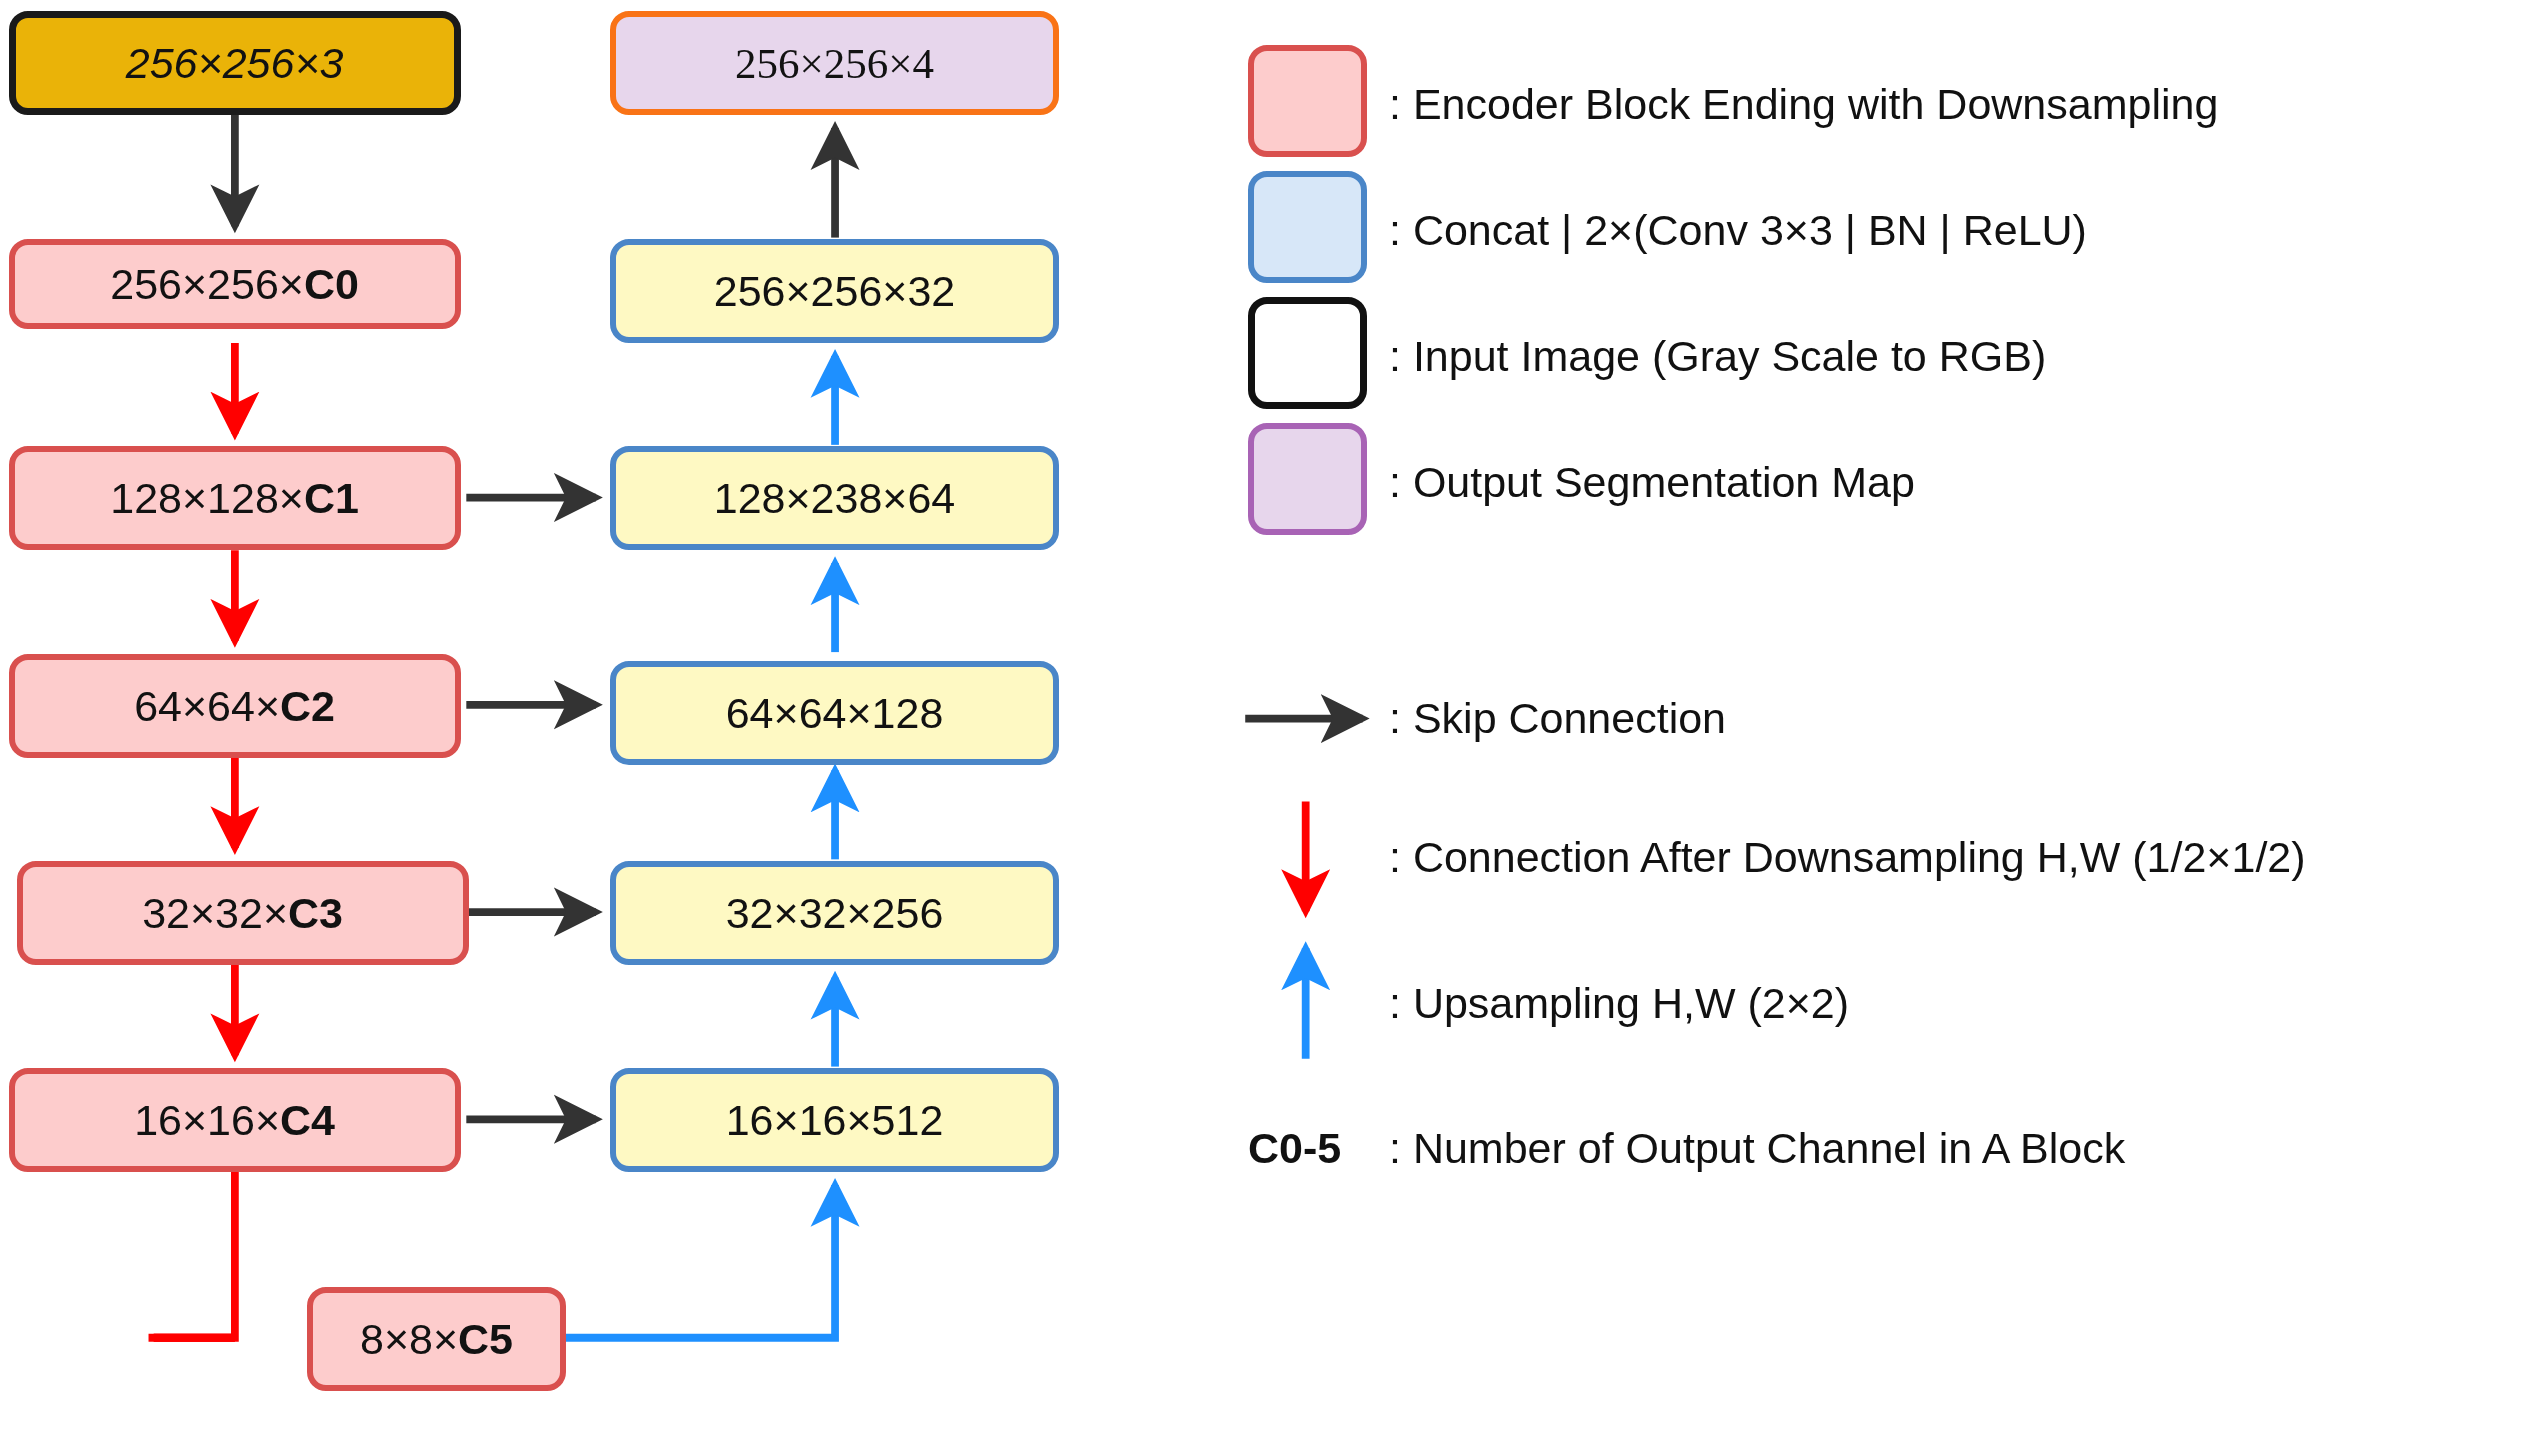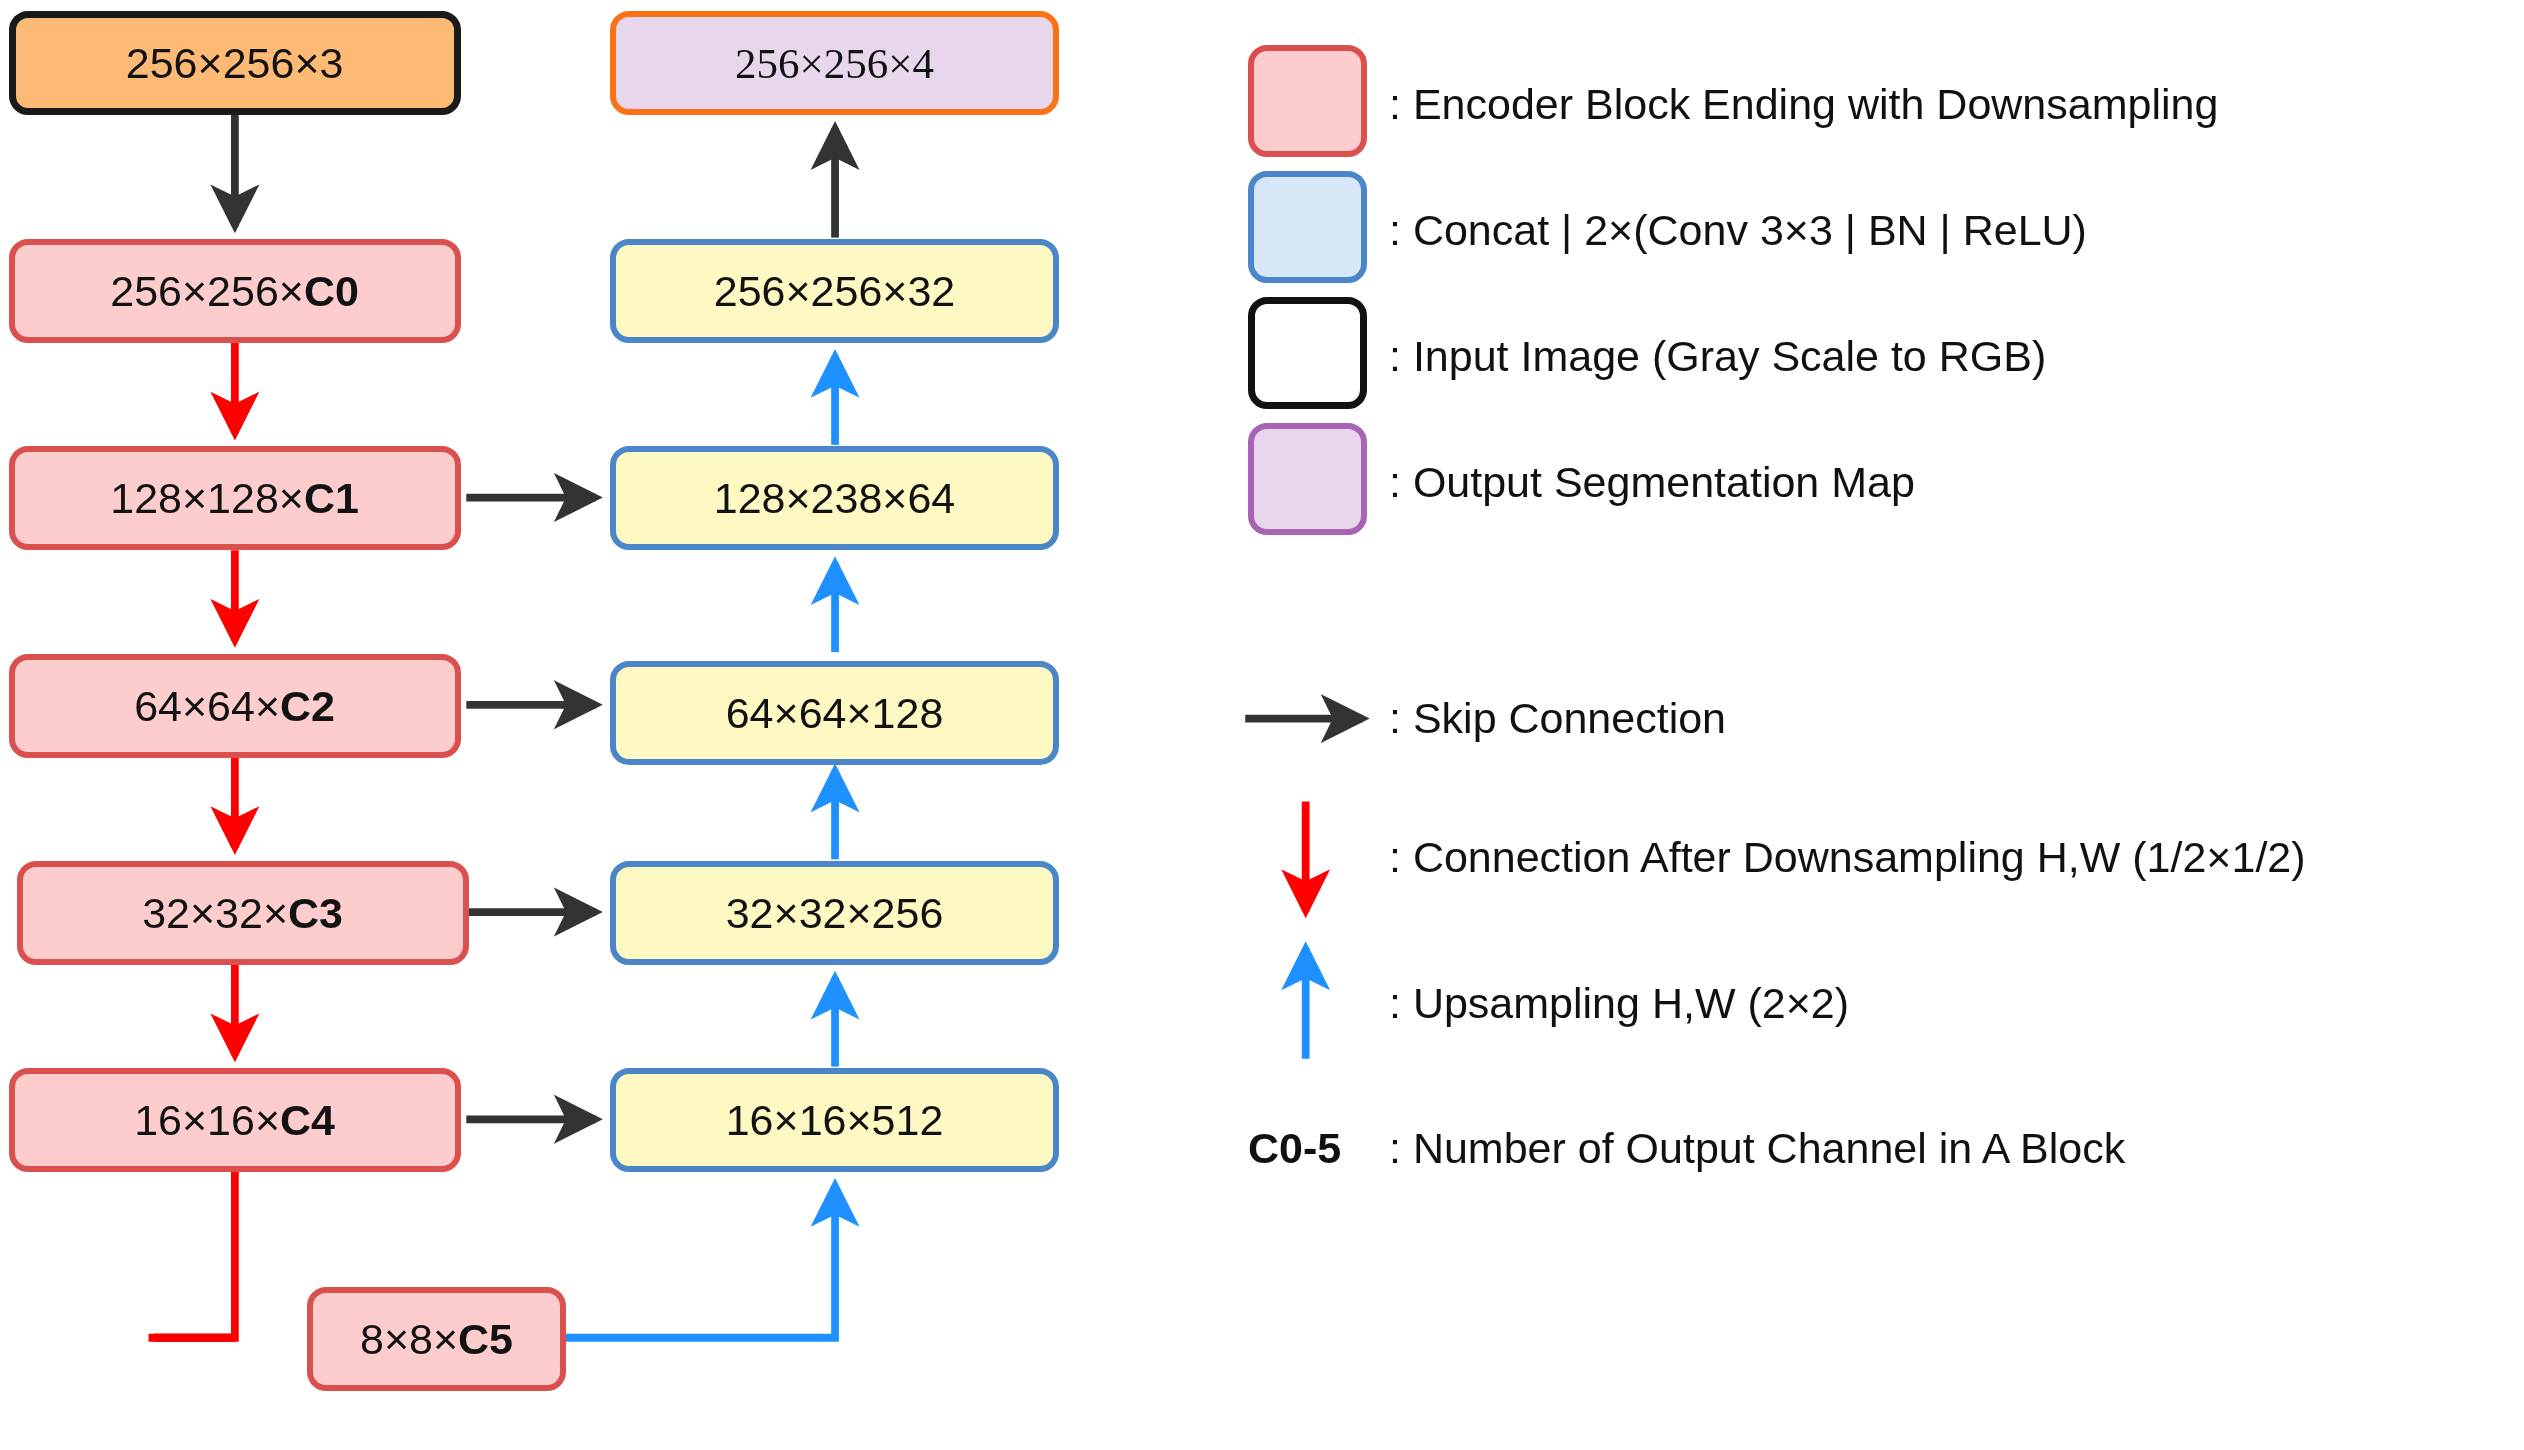--- a/index.html
+++ b/index.html
@@ -4,21 +4,21 @@
 <style>
   html,body{margin:0;padding:0;background:#ffffff;}
   body{width:2525px;height:1451px;overflow:hidden;font-family:"Liberation Sans",sans-serif;}
   #stage{position:relative;width:2525px;height:1451px;background:#fff;}
 
   .box{position:absolute;box-sizing:border-box;border-radius:19px;display:flex;
        align-items:center;justify-content:center;text-align:center;
        font-family:"Liberation Sans",sans-serif;font-size:43px;color:#121212;letter-spacing:0px;}
   .box.enc{background:#FDCCCC;border:6px solid #D9504E;}
   .box.dec{background:#fef9c3;border:6px solid #4A86C8;}
-  .box.inp{background:#fdba74;border:7px solid #1A1A1A;}
+  .box.inp{background:#eab308;border:7px solid #1A1A1A;font-style:italic;}
   .box.out{background:#E7D6EC;border:6px solid #f97316;font-family:Liberation Serif, serif;}
   .box b{font-weight:bold;}
 
   .svglayer{position:absolute;left:0;top:0;width:2525px;height:1451px;pointer-events:none;}
 
   
   .lg-sw{position:absolute;box-sizing:border-box;width:119px;height:112px;border-radius:19px;}
   .lg-sw.enc{background:#FDCCCC;border:6px solid #D9504E;}
   .lg-sw.dec{background:#D7E7F8;border:6px solid #4A86C8;}
   .lg-sw.inp{background:#FFFFFF;border:7.8px solid #111111;}
@@ -117,21 +117,21 @@
     </g>
     <g>
       <line x1="1512" y1="1226" x2="1512" y2="1098" stroke="#1E90FF" stroke-width="9" marker-end="url(#mk-blue)"></line>
     </g>
   </svg>
 
   <div class="box inp" style="left:8.6px;top:11.2px;width:452px;height:104px;">
     <span>256×256×3</span>
   </div>
 
-  <div class="box enc" style="left:8.6px;top:239px;width:452px;height:104px;">
+  <div class="box enc" style="left:8.6px;top:239px;width:452px;height:90px;">
     <span>256×256×</span>
       <b>C0</b>
   </div>
   <div class="box enc" style="left:8.6px;top:446px;width:452px;height:104px;">
     <span>128×128×</span>
       <b>C1</b>
   </div>
   <div class="box enc" style="left:8.6px;top:654px;width:452px;height:104px;">
     <span>64×64×</span>
       <b>C2</b>

